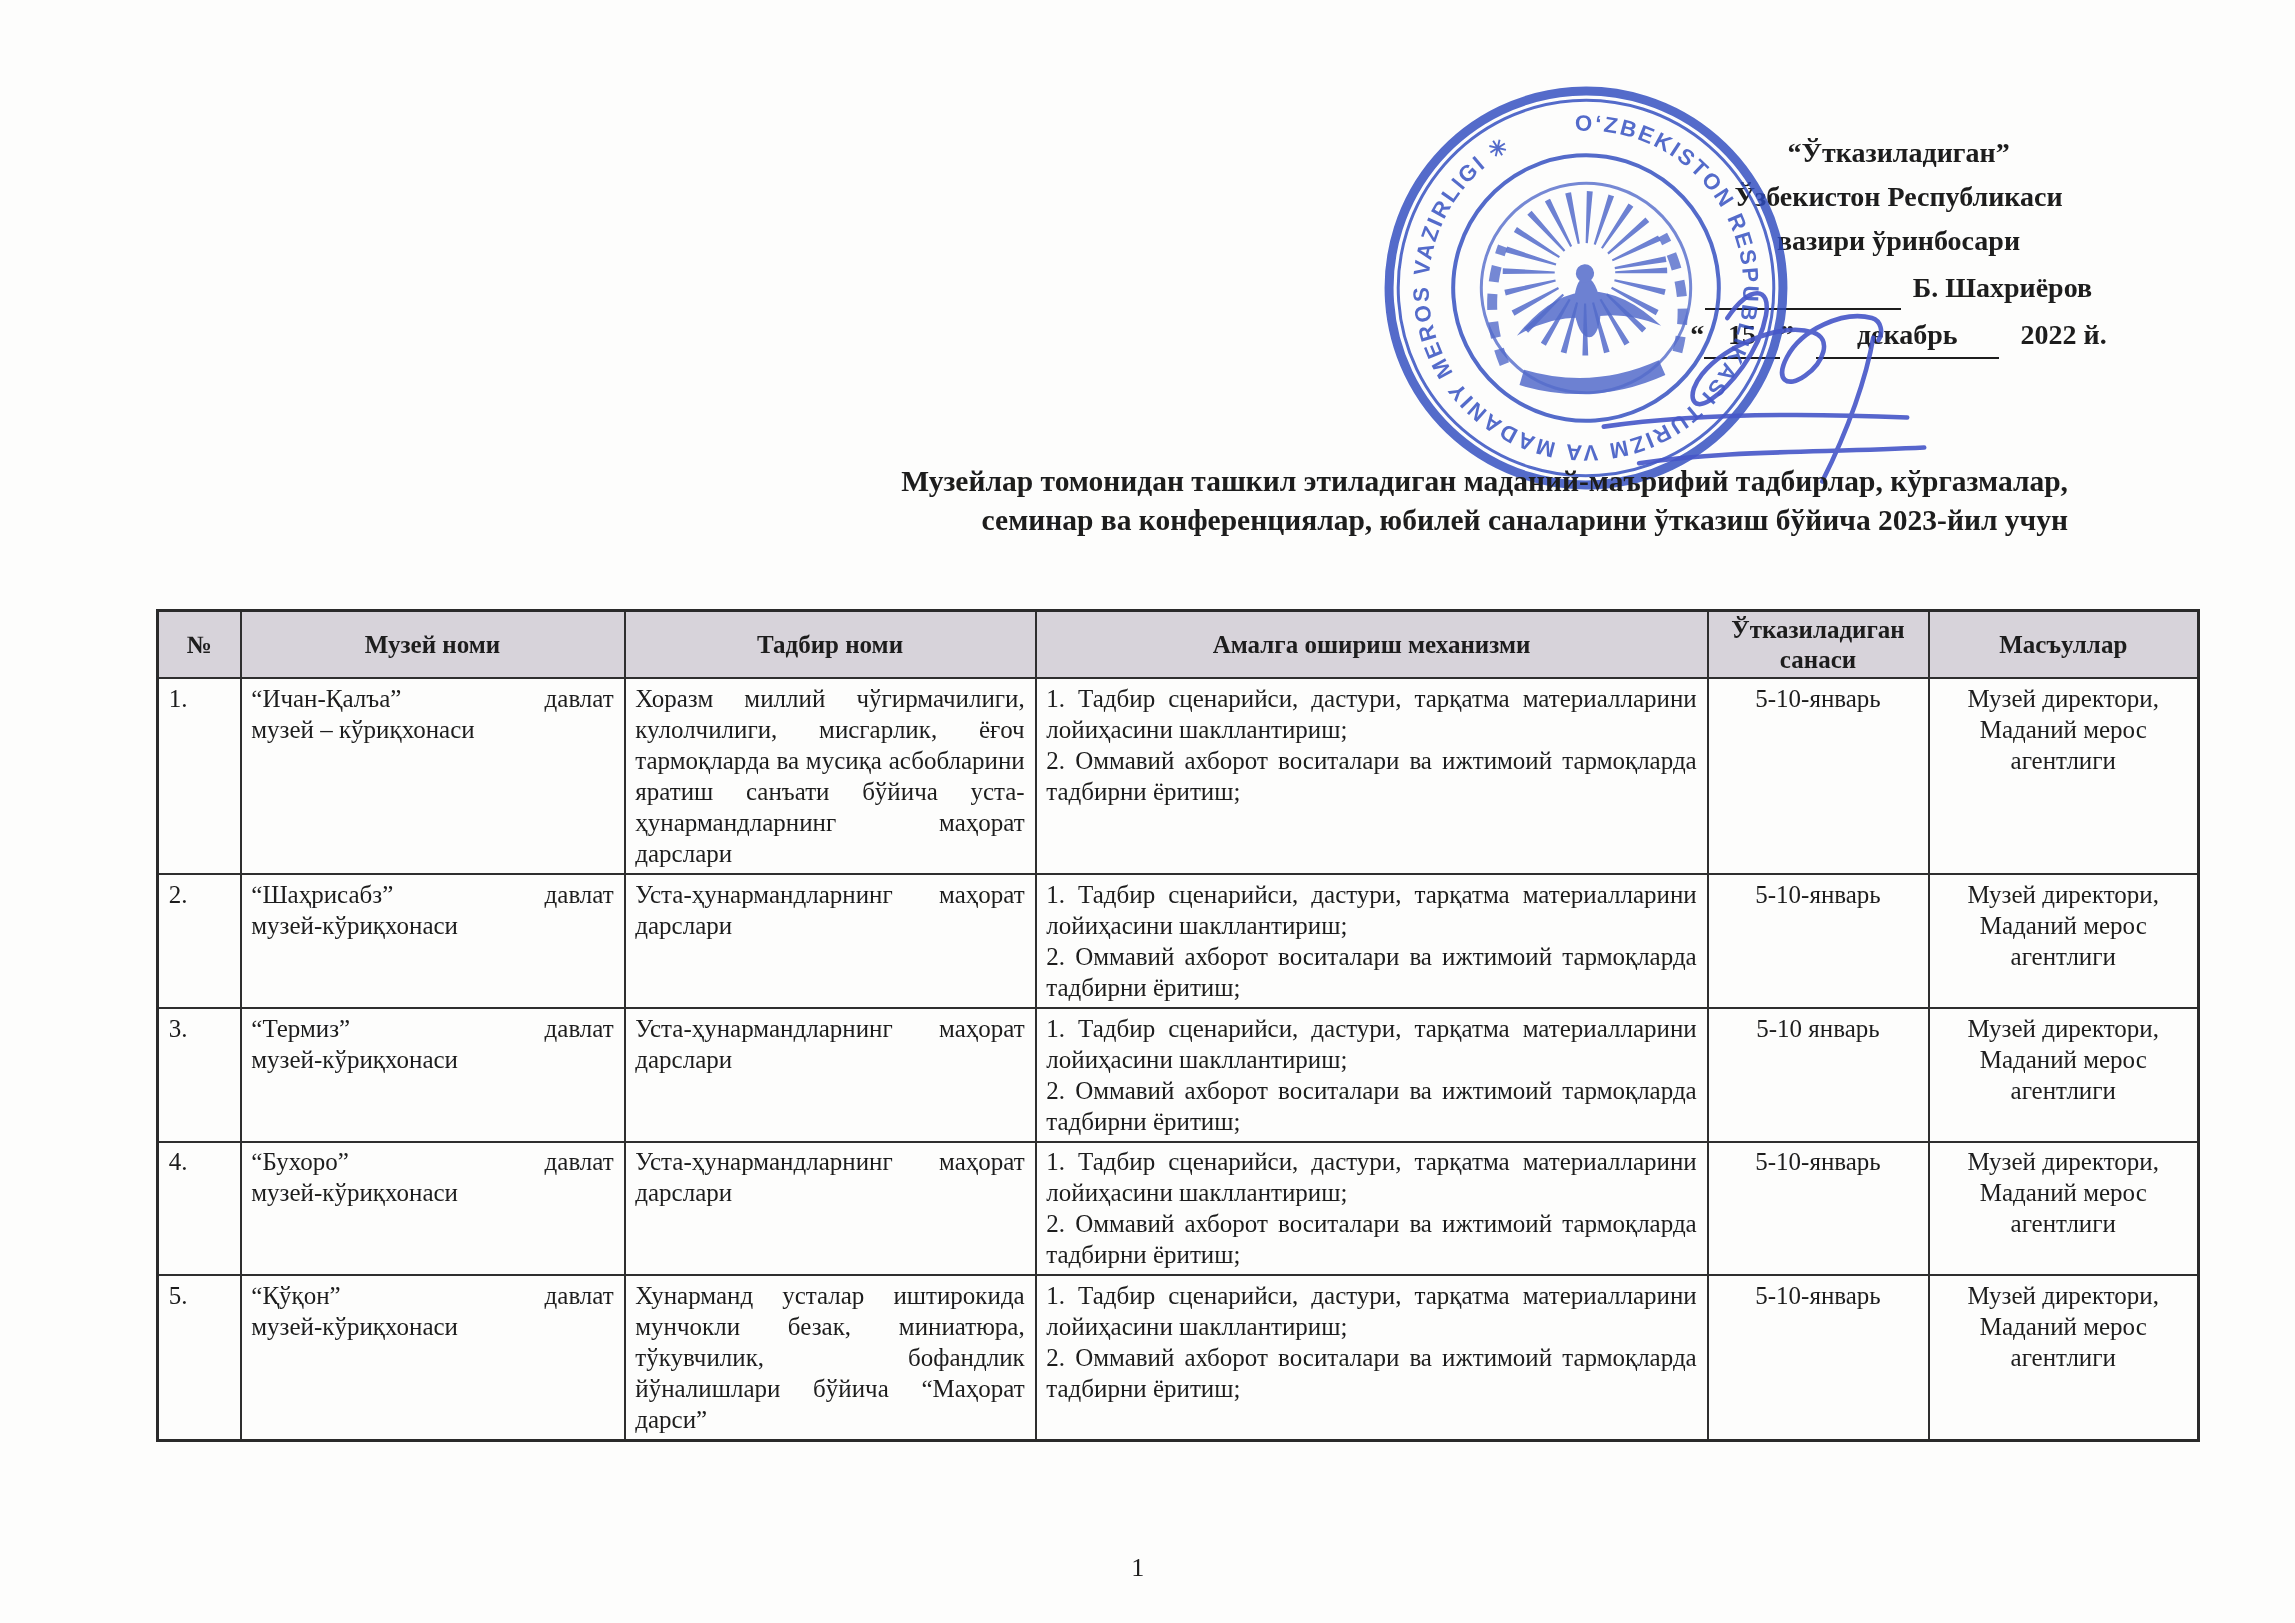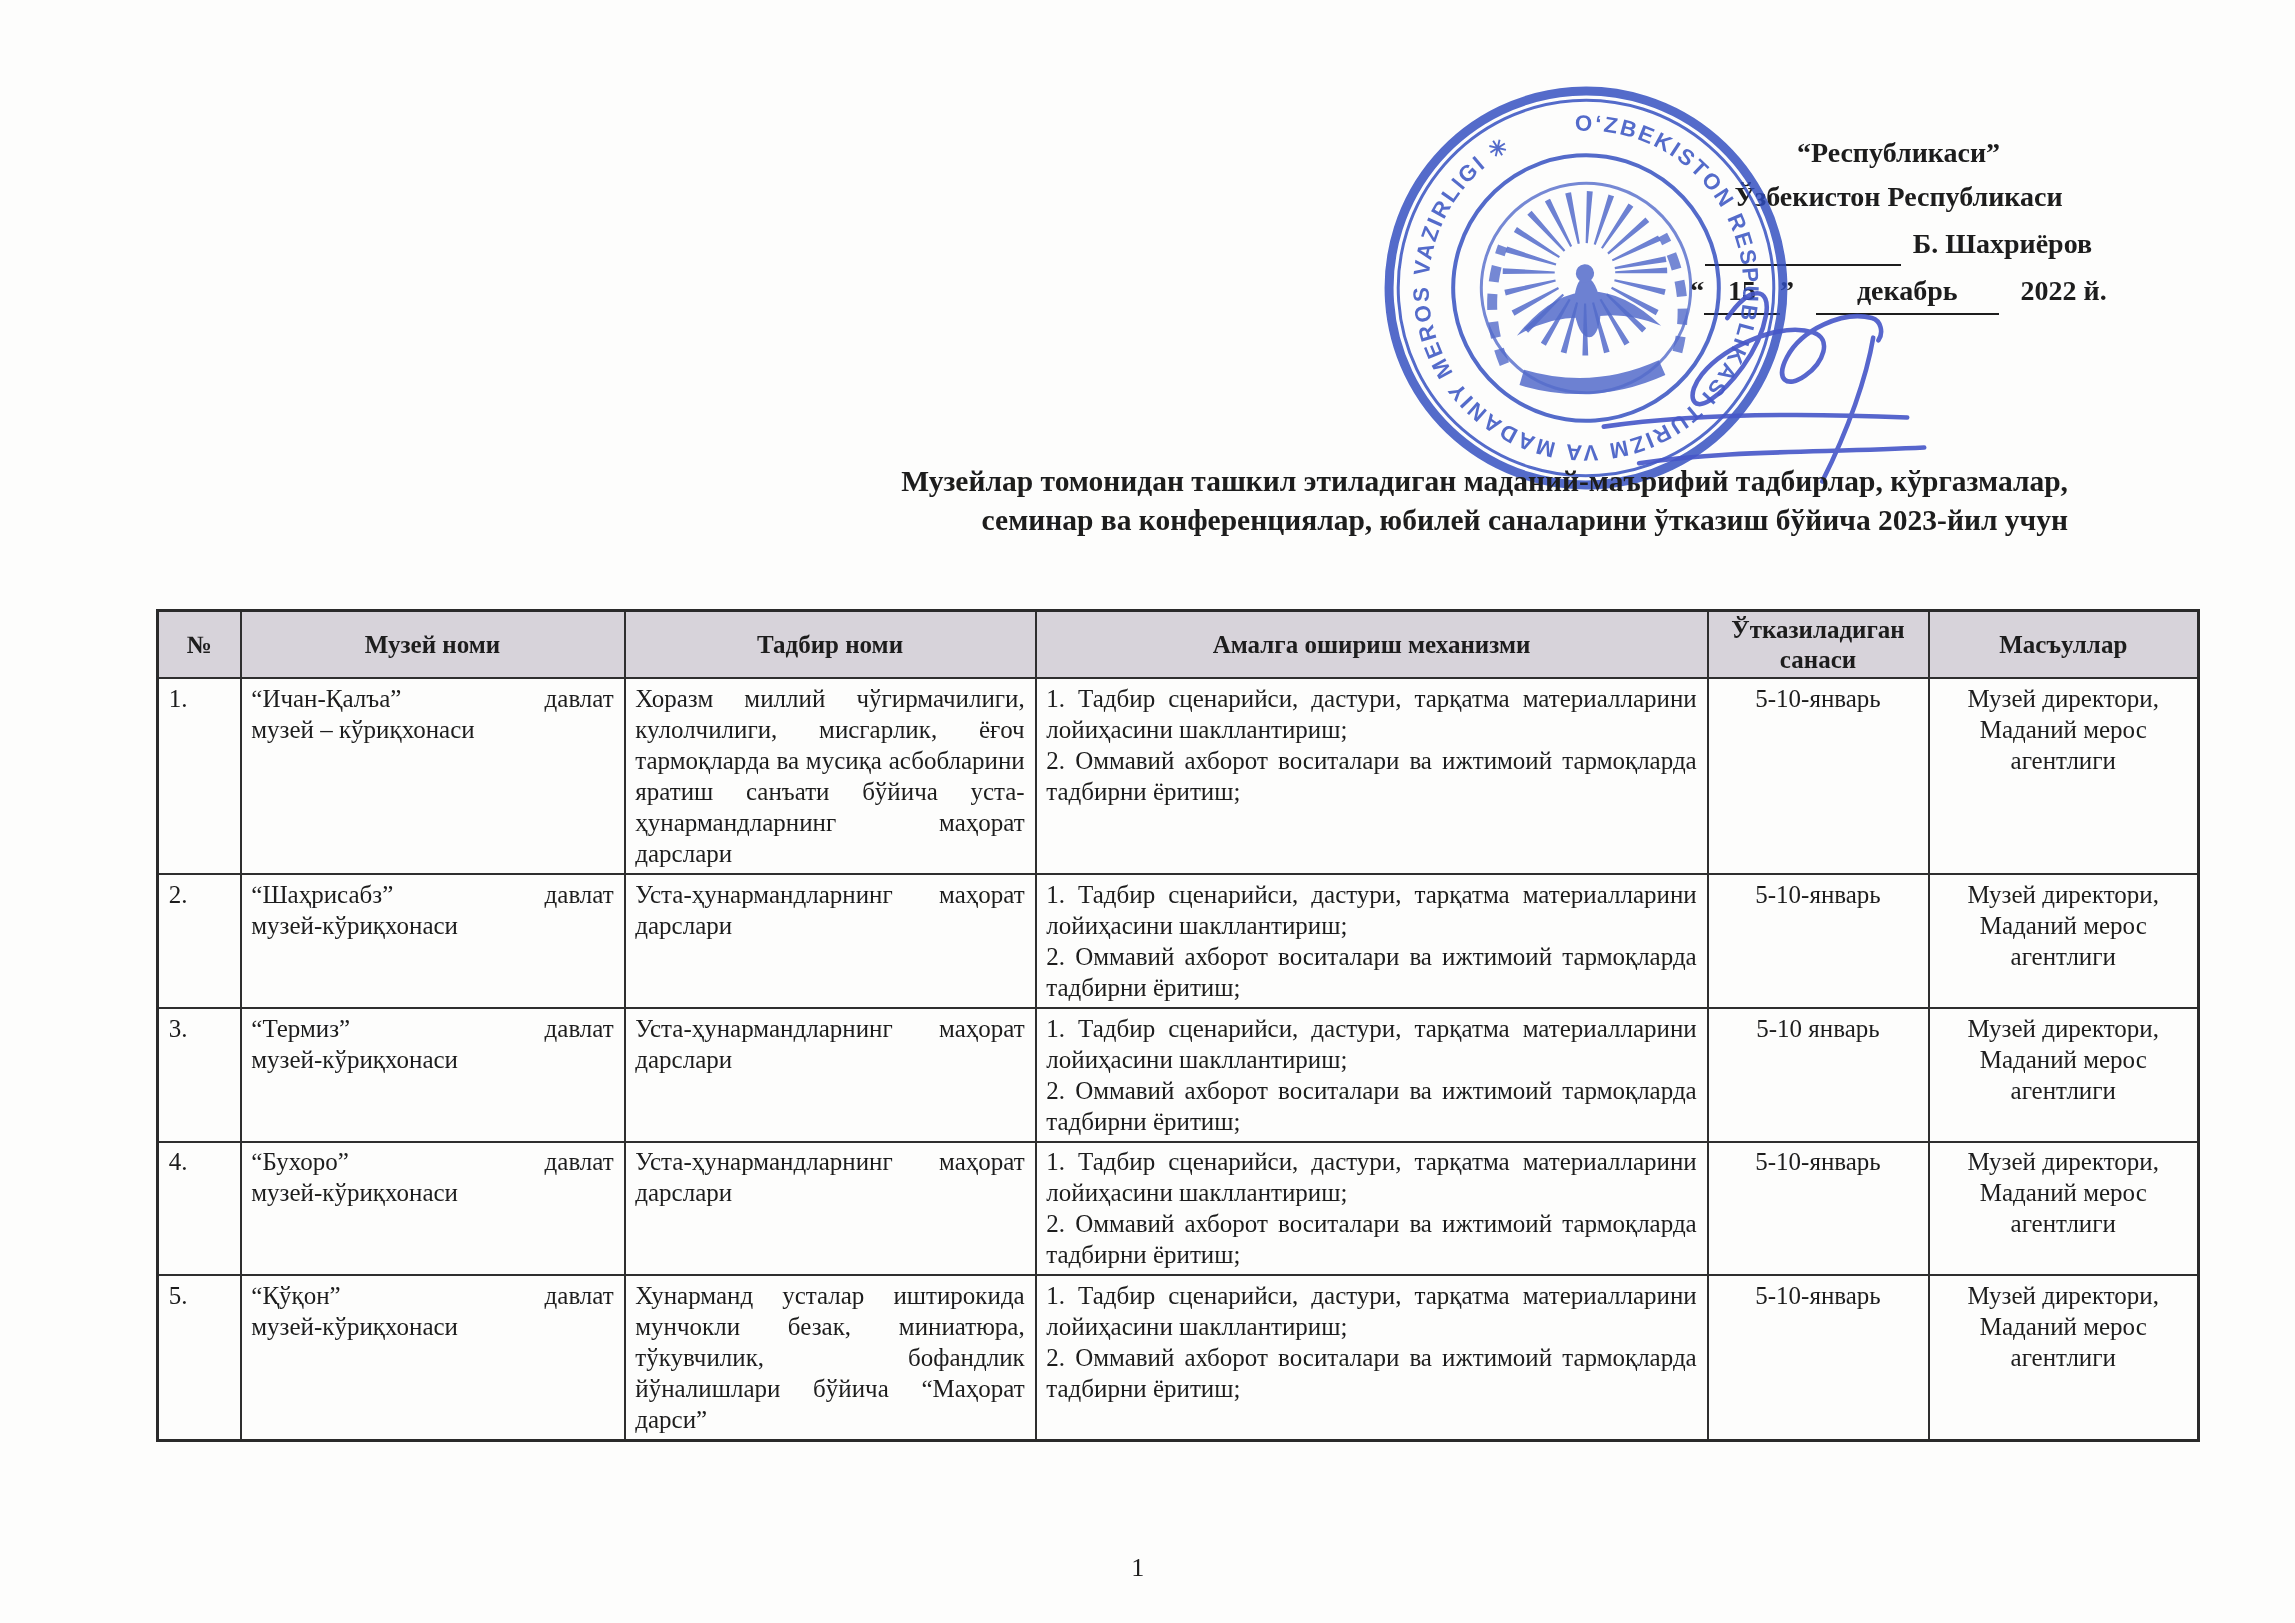--- a/index.html
+++ b/index.html
@@ -61,22 +61,23 @@
 
   
   .pageno{position:absolute;left:0;right:19.6px;top:1553px;text-align:center;font-size:26px;}
 </style>
 </head>
 <body>
 
 <div class="page">
 
   <div class="approval">
-    <div>“Республикаси”</div>
+    <div>“Ўтказиладиган”</div>
     <div>Ўзбекистон Республикаси</div>
+    <div>вазири ўринбосари</div>
     <div class="appr-sign">
       <span class="sig-underline"></span>
       <span>Б. Шахриёров</span>
     </div>
     <div class="appr-date">
       <span>“</span><span class="u-day">15</span><span>”</span><span class="u-month">декабрь</span><span class="date-year">2022 й.</span>
     </div>
   </div>
 
   <svg class="stamp" viewBox="0 0 645 645" xmlns="http://www.w3.org/2000/svg">

